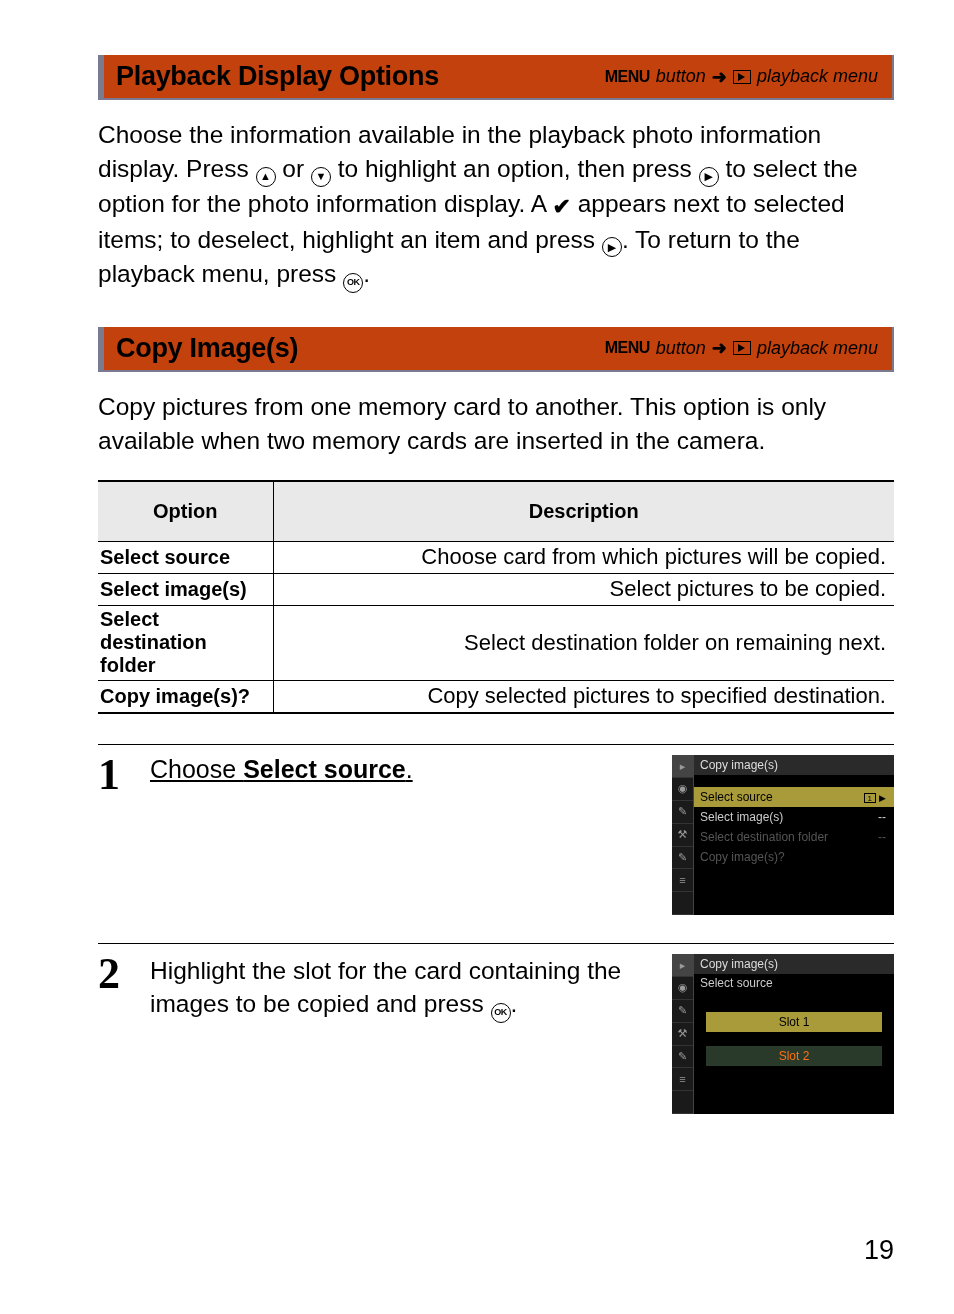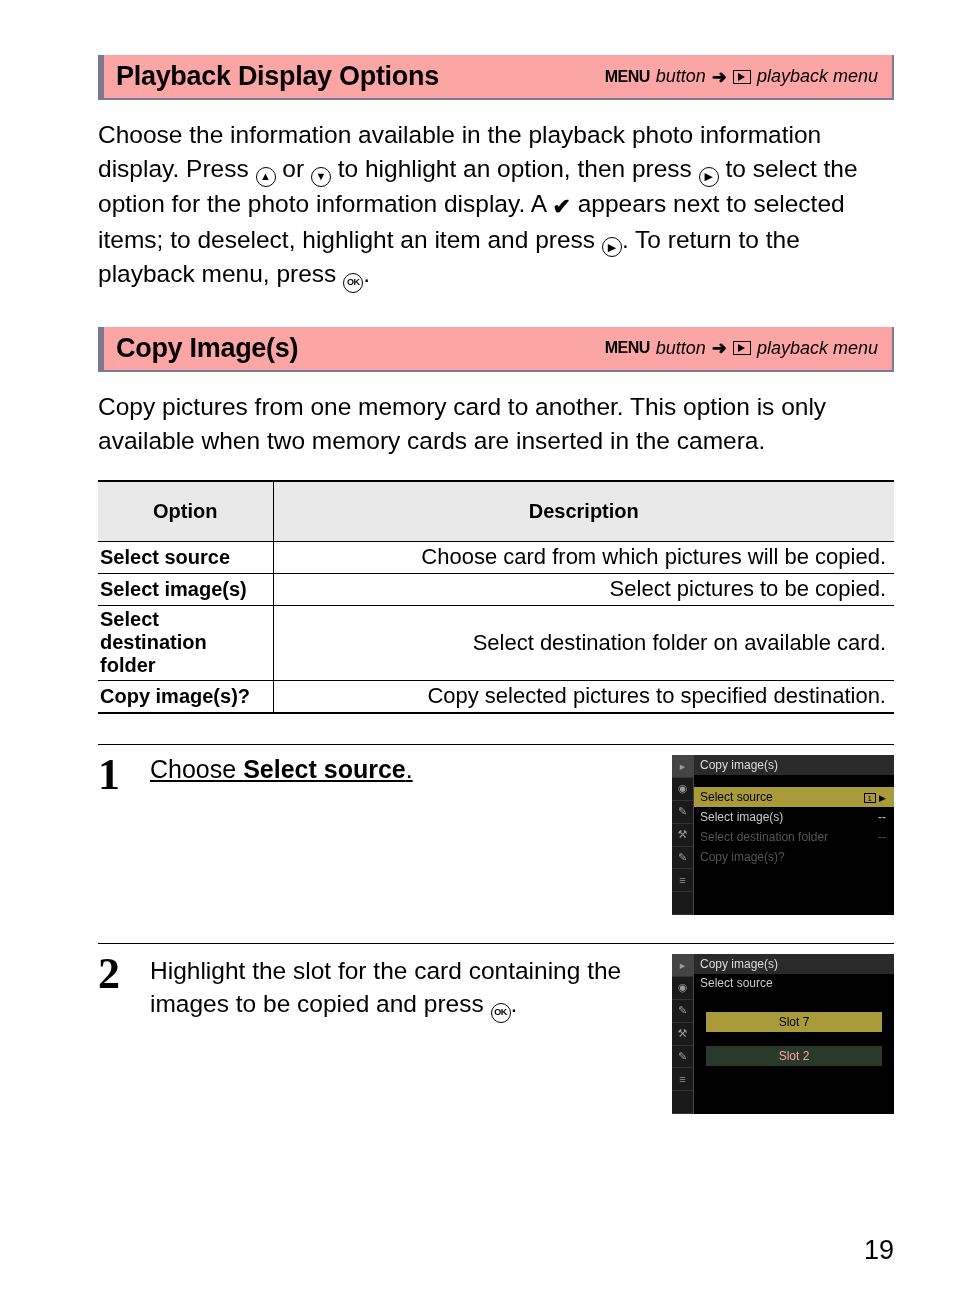--- a/index.html
+++ b/index.html
@@ -6,21 +6,21 @@
   body {
     width: 954px;
     height: 1314px;
     background: #fff;
     font-family: "Segoe UI", "Myriad Pro", Arial, sans-serif;
     color: #000;
     position: relative;
     padding: 55px 60px 0 98px;
   }
   .section-bar {
-    background: #fca5a5;
+    background: #c2410c;
     border-left: 6px solid #7a7a90;
     border-bottom: 2px solid #7a7a90;
     border-right: 2px solid #7a7a90;
     padding: 6px 14px 6px 12px;
     display: flex;
     justify-content: space-between;
     align-items: center;
     margin-bottom: 18px;
   }
   .section-title {
@@ -179,21 +179,21 @@
     color: #ccc;
   }
   .cam-row.hl { background: #a99b3a; color: #000; }
   .cam-row.dim { color: #555; }
   .cam-slot {
     margin: 4px 12px;
     padding: 3px 8px;
     background: #2a3a2a;
     text-align: center;
     font-size: 12px;
-    color: #fca5a5;
+    color: #f97316;
   }
   .cam-slot.hl { background: #a99b3a; color: #000;}
   .page-num {
     position: absolute;
     bottom: 48px;
     right: 60px;
     font-size: 27px;
   }
   .card-ico {
     display:inline-block;
@@ -248,21 +248,21 @@
   <tr>
     <td>Select source</td>
     <td>Choose card from which pictures will be copied.</td>
   </tr>
   <tr>
     <td>Select image(s)</td>
     <td>Select pictures to be copied.</td>
   </tr>
   <tr>
     <td>Select destination folder</td>
-    <td>Select destination folder on available card.</td>
+    <td>Select destination folder on remaining next.</td>
   </tr>
   <tr>
     <td>Copy image(s)?</td>
     <td>Copy selected pictures to specified destination.</td>
   </tr>
 </tbody>
   </table>
 
 <div class="step-block">
   <div class="step-num">1</div>
@@ -350,21 +350,21 @@
             </div>
           <div>
               <span class="tab-glyph">≡</span>
             </div>
           <div></div>
         </div>
         <div class="cam-body">
           <div class="cam-header">Copy image(s)</div>
           <div class="cam-sub">Select source</div>
           <div style="flex:0 0 16px"></div>
-          <div class="cam-slot hl">Slot 7</div>
+          <div class="cam-slot hl">Slot 1</div>
           <div style="flex:0 0 6px"></div>
           <div class="cam-slot">Slot 2</div>
           <div style="flex:1"></div>
         </div>
       </div>
     </div>
   </div>
 </div>
 
 <div class="page-num">19</div>

